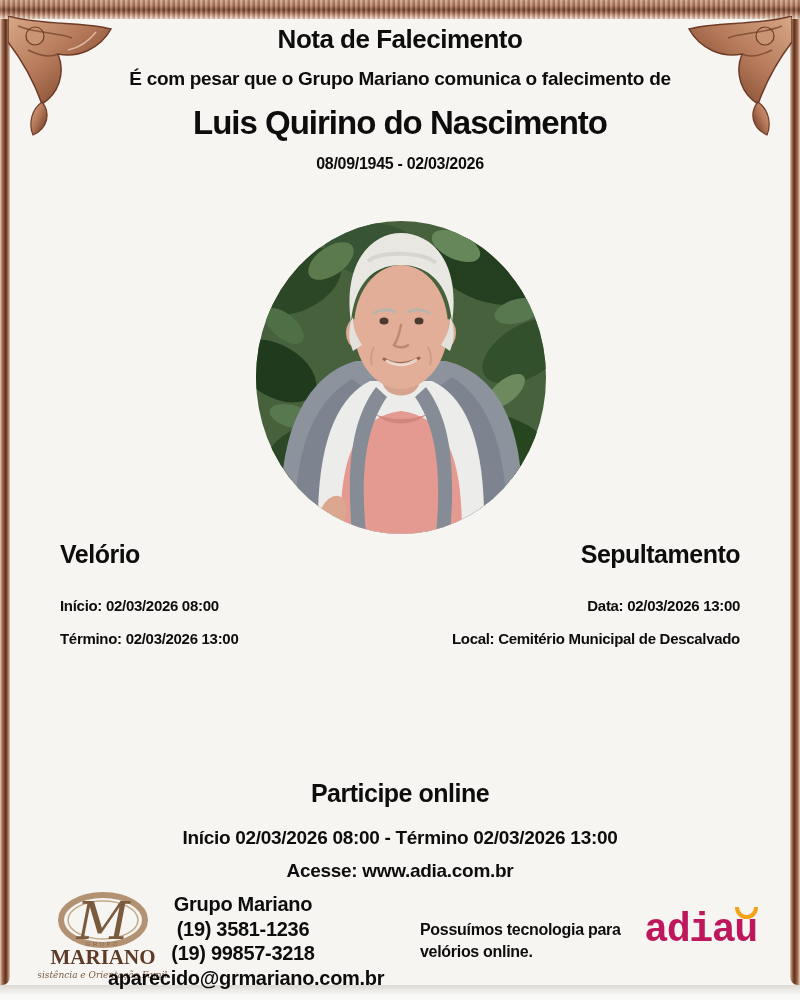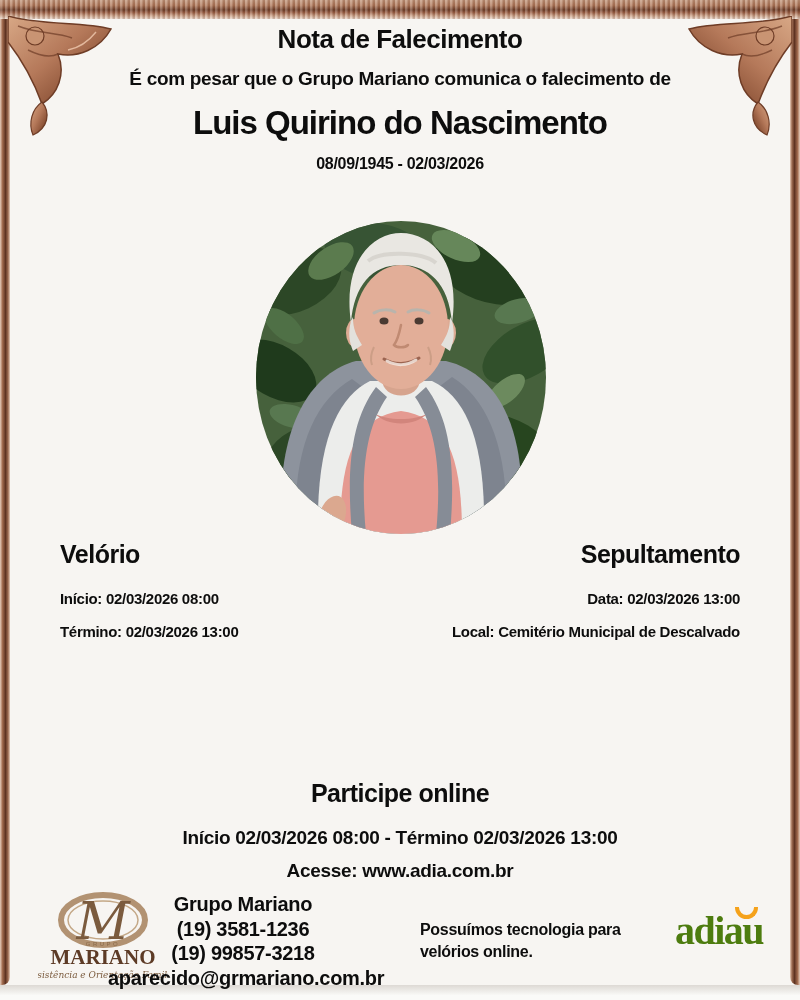--- a/index.html
+++ b/index.html
@@ -47,42 +47,42 @@
   .life-dates{top:155px;font-size:16px;letter-spacing:-.3px;}
   
   .photo{
     position:absolute;left:256px;top:221px;width:290px;height:313px;
     border-radius:50%;overflow:hidden;
   }
   .photo svg{display:block;width:100%;height:100%;}
   
   .info-cols{position:absolute;left:60px;top:540px;width:680px;display:flex;justify-content:space-between;}
   .info-col{font-weight:bold;}
-  .info-col h3{margin:0 0 13px 0;font-size:25px;letter-spacing:-.5px;}
+  .info-col h3{margin:0 0 20px 0;font-size:25px;letter-spacing:-.5px;}
   .info-col p{margin:0;font-size:15px;line-height:33px;letter-spacing:-.3px;}
   .col-velorio{width:345px;text-align:left;}
   .col-sepultamento{width:320px;text-align:right;}
   
   .online{position:absolute;left:40px;top:735px;width:720px;text-align:center;font-weight:bold;margin-top:44px;}
   .online h3{margin:0 0 13px 0;font-size:25px;letter-spacing:-.5px;}
   .online p{margin:0;font-size:19px;line-height:33px;letter-spacing:-.3px;}
   
   .mariano-logo{position:absolute;left:38px;top:890px;width:130px;height:95px;}
   .contact{
     position:absolute;left:108px;top:892px;width:270px;
     text-align:center;font-weight:bold;font-size:20px;line-height:24.5px;letter-spacing:-.3px;
   }
   .tech-note{
     position:absolute;left:420px;top:919px;width:222px;
     font-weight:bold;font-size:16px;line-height:22px;letter-spacing:-.3px;
   }
   .adiau-logo{
     position:absolute;left:638px;top:906px;width:125px;height:52px;
-    font-family:Liberation Serif, serif;font-weight:bold;font-size:40px;
-    letter-spacing:-1.5px;color:#4d7c0f;line-height:50px;text-align:right;
+    font-family:Liberation Mono, monospace;font-weight:bold;font-size:40px;
+    letter-spacing:-1.5px;color:#be185d;line-height:50px;text-align:center;
   }
   .adiau-breve{
     position:absolute;top:1px;right:5px;width:15px;height:8px;
     border:4px solid #f5a21b;border-top:none;
     border-radius:0 0 14px 14px;
   }
 </style>
 </head>
 <body>
 

